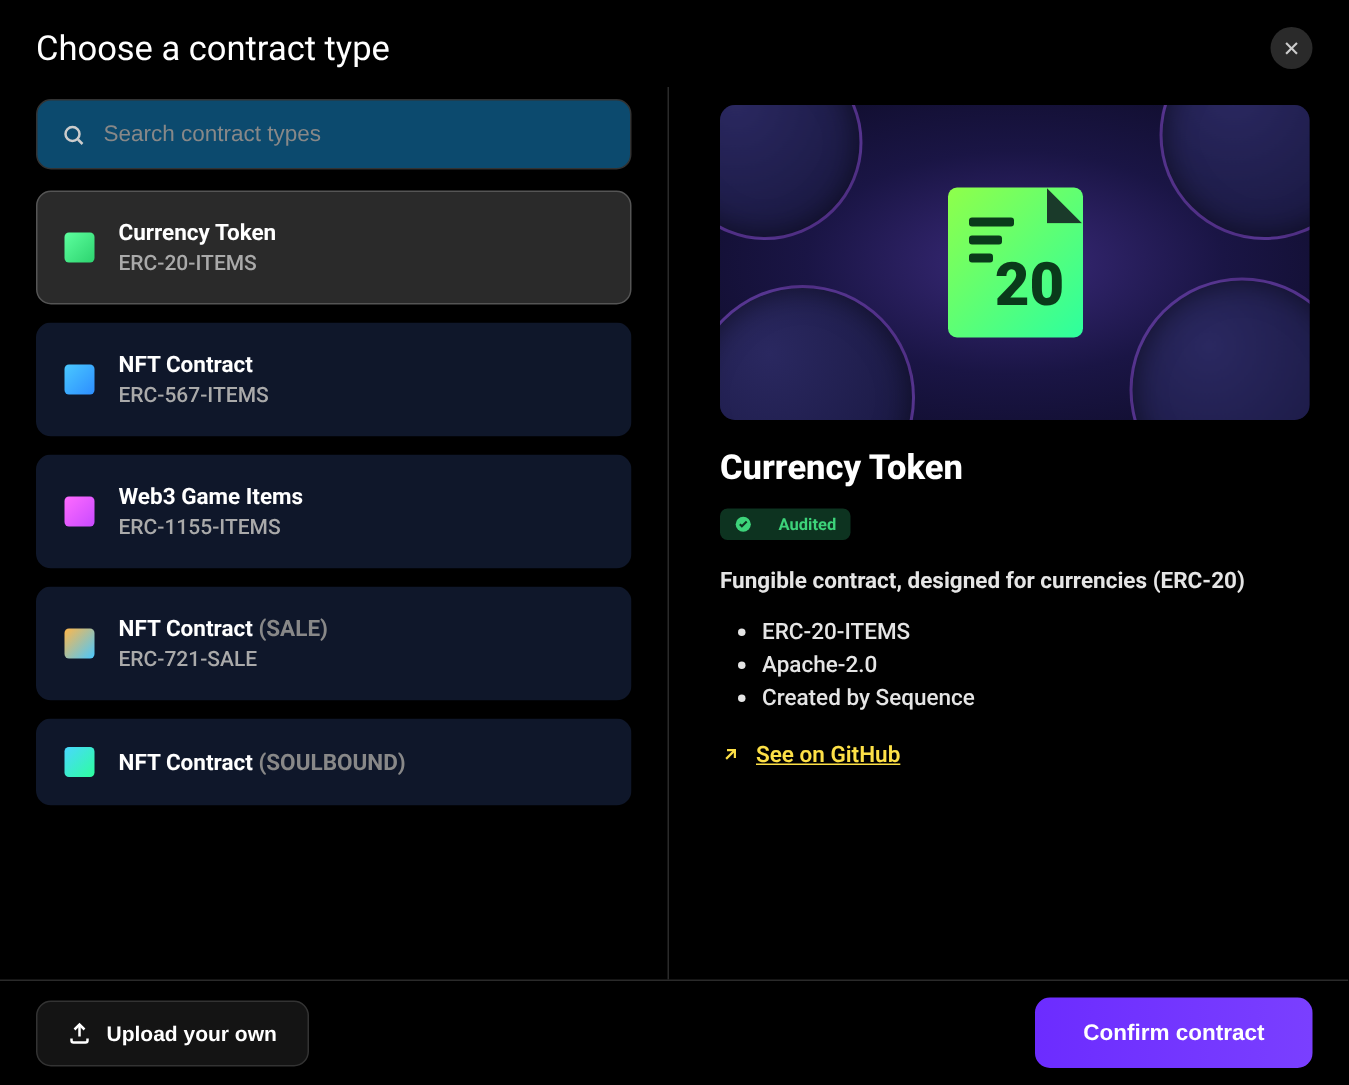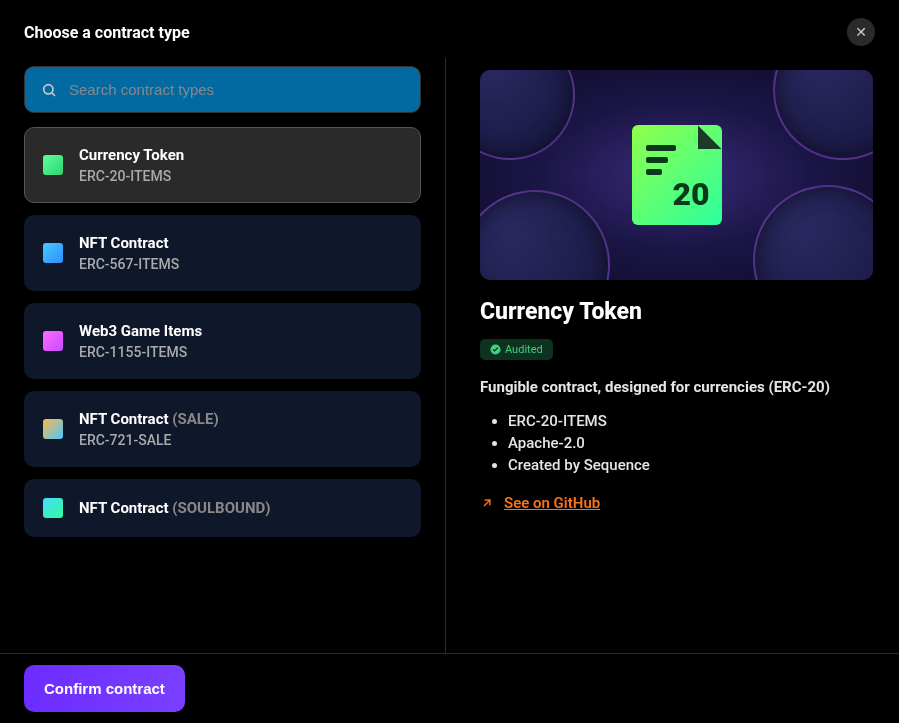--- a/index.html
+++ b/index.html
@@ -12,22 +12,22 @@
       overflow: hidden;
       position: relative;
     }
     .header {
       display: flex;
       justify-content: space-between;
       align-items: center;
       padding: 18px 24px 12px 24px;
     }
     .header h1 {
-      font-size: 16px;
-      font-weight: 700;
+      font-size: 23px;
+      font-weight: 400;
       text-align: right;
     }
     .close-btn {
       width: 28px;
       height: 28px;
       border-radius: 50%;
       background: #2a2a2a;
       border: none;
       color: #ccc;
       cursor: pointer;
@@ -41,21 +41,21 @@
       height: calc(100% - 126px);
     }
     .left-panel {
       width: 446px;
       border-right: 1px solid #2a2a2a;
       padding: 8px 24px 0 24px;
       overflow-y: auto;
     }
     .search-box {
       width: 100%;
-      background: #0369a1;
+      background: #0c4a6e;
       border: 1px solid #333;
       border-radius: 10px;
       padding: 14px 16px;
       display: flex;
       align-items: center;
       gap: 12px;
       margin-bottom: 14px;
     }
     .search-box input {
       background: transparent;
@@ -143,44 +143,44 @@
       background: #0a3a1a;
       margin-bottom: 6px;
       border-radius: 2px;
     }
     .hero-doc-lines span:nth-child(1){ width: 30px; }
     .hero-doc-lines span:nth-child(2){ width: 22px; }
     .hero-doc-lines span:nth-child(3){ width: 16px; }
     .hero-doc-num {
       position: absolute;
       bottom: 12px; right: 12px;
-      font-size: 32px;
+      font-size: 40px;
       font-weight: 900;
       color: #0a3a1a;
     }
     .coin {
       position: absolute;
       border-radius: 50%;
       background: radial-gradient(circle at 35% 30%, #2a2860, #15143a);
       border: 2px solid rgba(180, 90, 255, 0.35);
       box-shadow: inset 0 0 20px rgba(0,0,0,0.5);
     }
     .coin.c1 { width: 130px; height: 130px; top: -40px; left: -35px; }
     .coin.c2 { width: 150px; height: 150px; bottom: -60px; left: -20px; }
     .coin.c3 { width: 140px; height: 140px; top: -50px; right: -40px; }
     .coin.c4 { width: 150px; height: 150px; bottom: -55px; right: -30px; }
     .detail-title { font-size: 23px; font-weight: 800; margin-bottom: 14px; }
     .audited-badge {
       display: inline-flex;
       align-items: center;
-      gap: 4px;
+      gap: 18px;
       background: #0d3320;
       color: #3dd37a;
       font-size: 11px;
-      font-weight: 400;
+      font-weight: 700;
       padding: 4px 10px;
       border-radius: 5px;
       margin-bottom: 18px;
     }
     .detail-desc {
       font-size: 15px;
       color: #e5e5e5;
       margin-bottom: 16px;
       font-weight: 700;
     }
@@ -192,21 +192,21 @@
     .detail-bullets li {
       font-size: 15px;
       color: #e5e5e5;
       margin-bottom: 4px;
       font-weight: 500;
     }
     .github-link {
       display: inline-flex;
       align-items: center;
       gap: 10px;
-      color: #f97316;
+      color: #fde047;
       font-size: 15px;
       font-weight: 600;
       cursor: pointer;
     }
     .github-link .text { text-decoration: underline; }
     .footer {
       position: absolute;
       bottom: 0; left: 0; right: 0;
       height: 70px;
       border-top: 1px solid #2a2a2a;
@@ -226,21 +226,21 @@
       font-weight: 700;
       display: inline-flex;
       align-items: center;
       gap: 10px;
       cursor: pointer;
     }
     .confirm-btn {
       background: linear-gradient(90deg, #6c2cff, #7a3fff);
       border: none;
       border-radius: 10px;
-      padding: 15px 20px;
+      padding: 15px 32px;
       color: #fff;
       font-size: 15px;
       font-weight: 700;
       cursor: pointer;
     }
     .arrow-icon { width: 14px; height: 14px; }
     
     .left-panel::-webkit-scrollbar, .right-panel::-webkit-scrollbar { width: 0; }
   </style>
 </head>
@@ -333,16 +333,24 @@
       <svg class="arrow-icon" viewBox="0 0 24 24" fill="none" stroke="currentColor" stroke-width="2.5">
         <line x1="7" y1="17" x2="17" y2="7"></line>
         <polyline points="8 7 17 7 17 16"></polyline>
       </svg>
       <span class="text">See on GitHub</span>
     </div>
   </div>
 </div>
 
 <div class="footer">
+  <button class="upload-btn">
+    <svg width="16" height="16" viewBox="0 0 24 24" fill="none" stroke="currentColor" stroke-width="2.5">
+      <path d="M12 3v12"></path>
+      <polyline points="7 8 12 3 17 8"></polyline>
+      <path d="M4 17v2a2 2 0 0 0 2 2h12a2 2 0 0 0 2-2v-2"></path>
+    </svg>
+    <span>Upload your own</span>
+  </button>
   <button class="confirm-btn">
     <span>Confirm contract</span>
   </button>
 </div>
 
 </body></html>

